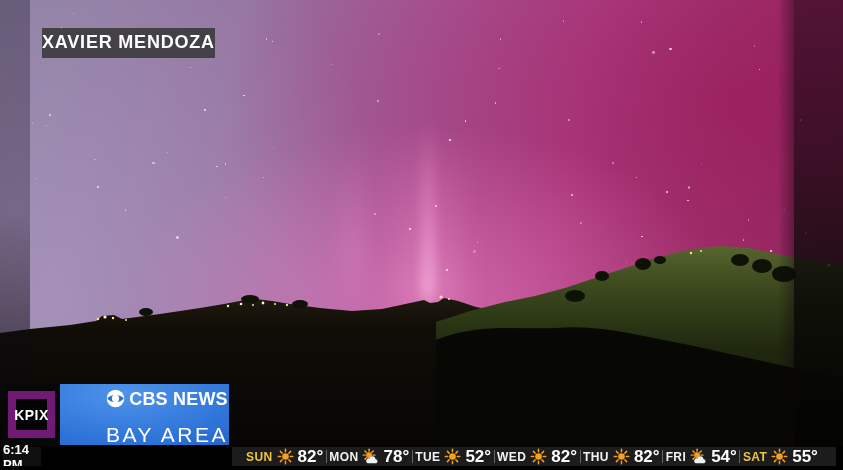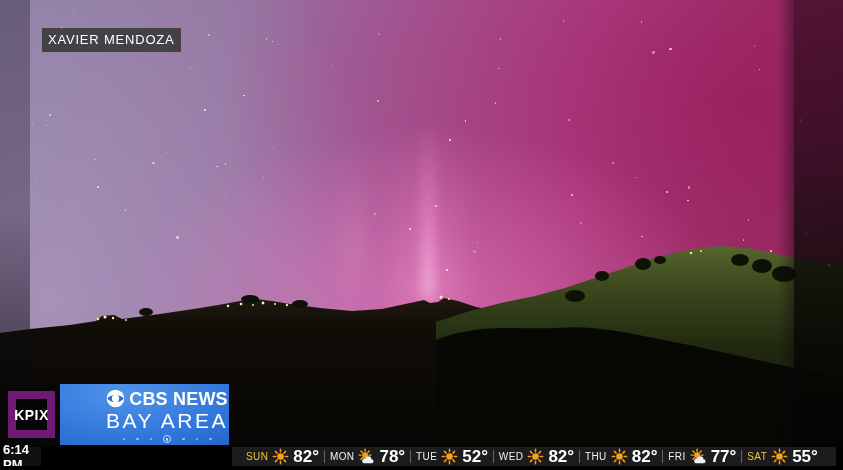--- a/index.html
+++ b/index.html
@@ -43,41 +43,41 @@
     background:linear-gradient(to bottom, rgba(26,5,17,.55) 0%, rgba(22,7,16,.68) 30%, rgba(10,10,6,.86) 62%, rgba(3,4,2,.96) 100%);
   }
   .edge-right::before {
     content:""; position:absolute; left:-16px; top:0; bottom:0; width:16px;
     background:linear-gradient(to right, rgba(15,4,12,0), rgba(15,4,12,.40));
   }
   
   .credit {
     position:absolute; left:42px; top:28px; z-index:4;
     background:rgba(52,52,52,.84); color:#fff;
-    font-size:13px; letter-spacing:.8px; padding:4px 6px 5px;
+    font-size:18px; letter-spacing:.8px; padding:4px 0 5px;font-weight:bold;
   }
   
   .logo-row { position:absolute; left:3px; top:384px; height:61px; display:flex; z-index:6; }
   .kpix-box {
     width:57px; height:61px; background:#070707;
     display:flex; align-items:center; justify-content:center;
   }
   .kpix-frame {
     width:47px; height:47px; border:8px solid #701a75; background:#040404;
     display:flex; align-items:center; justify-content:center;
     color:#fff; font-size:14px; font-weight:700; letter-spacing:.5px;
   }
   .cbs-box {
     width:169px; height:61px; padding-top:5px;
     background:radial-gradient(130% 150% at 38% 15%, #4f93ea 0%, var(--cbs-blue,#2e74d8) 52%, #1b55b2 100%);
     display:flex; flex-direction:column; align-items:center;padding-left:45px;
   }
   .cbs-line1 { display:flex; align-items:center; gap:4px; color:#fff; font-size:18px; font-weight:700; letter-spacing:.2px; line-height:1; }
   .cbs-line1 svg { display:block; }
-  .cbs-line2 { color:#fff; font-size:21px; font-weight:400; letter-spacing:2.5px; line-height:1.1; margin-top:1px; }
+  .cbs-line2 { color:#fff; font-size:21px; font-weight:400; letter-spacing:2.5px; line-height:1.1; margin-top:15px; }
   .cbs-dots { display:flex; align-items:center; justify-content:center; gap:11px; margin-top:3px; height:8px; }
   .dot { width:2.5px; height:2.5px; border-radius:50%; background:rgba(255,255,255,.55); }
   .dot.ring {
     width:8px; height:8px; background:transparent;
     border:1.2px solid rgba(255,255,255,.75); position:relative;
   }
   .dot.ring::after { content:""; position:absolute; inset:1.6px; border-radius:50%; background:rgba(255,255,255,.8); }
   .info-row { position:absolute; left:0; top:447px; width:843px; height:19px; background:#000; z-index:6; }
   .time-cell {
     position:absolute; left:3px; top:0; width:38px; height:19px; background:#101010;
@@ -90,21 +90,21 @@
     color:#fff; font-size:13px; font-weight:700; letter-spacing:3px; text-indent:3px;
     display:flex; align-items:center; justify-content:center;
   }
   .ticker {
     position:absolute; left:232px; top:0; width:604px; height:19px;
     background:var(--ticker-bg,#1c1c1c);
     display:flex; align-items:center; justify-content:space-between;
     padding:0 18px 0 14px;
   }
   .wgroup { display:flex; align-items:center; gap:4px; }
-  .wday { font-size:10px; font-weight:400; letter-spacing:.4px; color:#f2f2f2; }
+  .wday { font-size:12px; font-weight:700; letter-spacing:.4px; color:#f2f2f2; }
   .wgroup.weekend .wday { color:var(--weekend-yellow,#eec43e); }
   .wicon { width:17px; height:17px; }
   .wicon svg { width:17px; height:17px; display:block; }
   .wtemp { font-size:17px; font-weight:700; color:#fff; line-height:1; }
   .wsep { width:1px; height:13px; background:#646464; }
   .bottom-strip { position:absolute; left:0; top:466px; width:843px; height:4px; background:#000; z-index:6; }
 </style>
 </head>
 <body>
 
@@ -379,21 +379,21 @@
                 <line x1="15.4" y1="10" x2="18.4" y2="10"></line>
                 <line x1="4.1" y1="4.1" x2="6.2" y2="6.2"></line>
                 <line x1="13.8" y1="13.8" x2="15.9" y2="15.9"></line>
                 <line x1="4.1" y1="15.9" x2="6.2" y2="13.8"></line>
                 <line x1="13.8" y1="6.2" x2="15.9" y2="4.1"></line>
               </g>
               <circle cx="10" cy="10" r="4.1" fill="#f7a01f"></circle>
               <path d="M8.6 21.6 h10.2 a2.9 2.9 0 0 0 .4 -5.8 a4.5 4.5 0 0 0 -8.7 -1.1 a3.4 3.4 0 0 0 -1.9 6.9 z" fill="#edf1f4"></path>
             </svg>
           </span>
-    <span class="wtemp">77°</span>
+    <span class="wtemp">54°</span>
   </div>
         <span class="wsep"></span>
         <div class="wgroup weekend">
     <span class="wday">SAT</span>
     <span class="wicon">
             <svg viewBox="0 0 24 24">
               <g stroke="#f59d1d" stroke-width="2.1" stroke-linecap="round">
                 <line x1="12" y1="1.8" x2="12" y2="5.2"></line>
                 <line x1="12" y1="18.8" x2="12" y2="22.2"></line>
                 <line x1="1.8" y1="12" x2="5.2" y2="12"></line>

